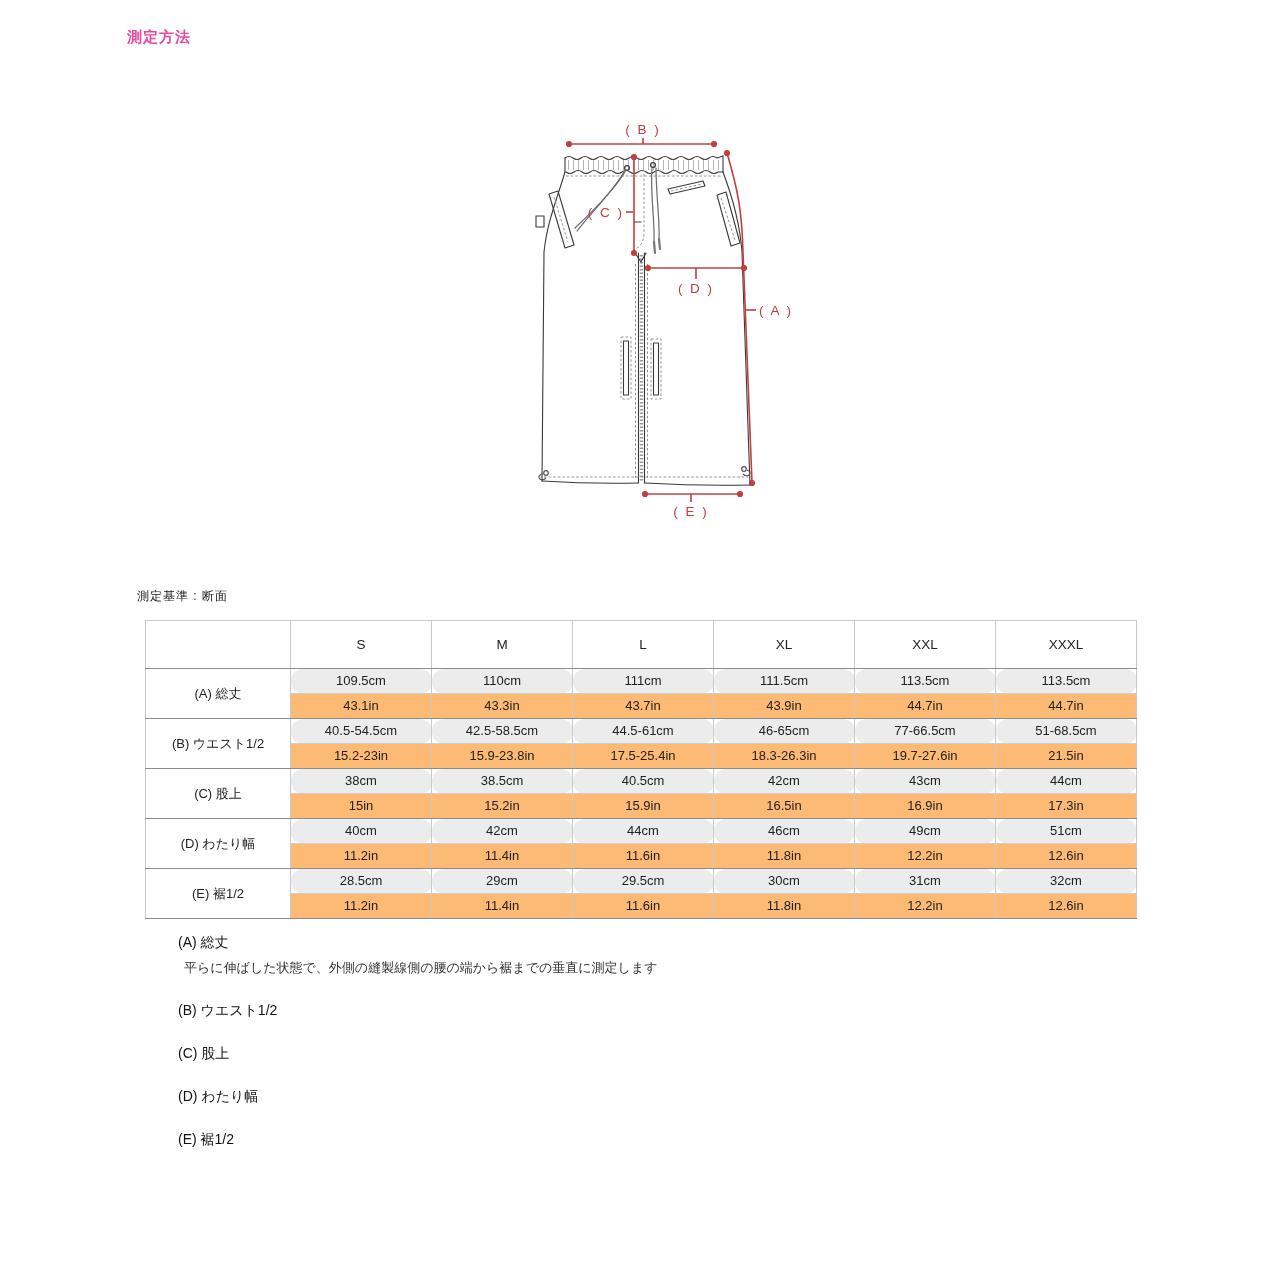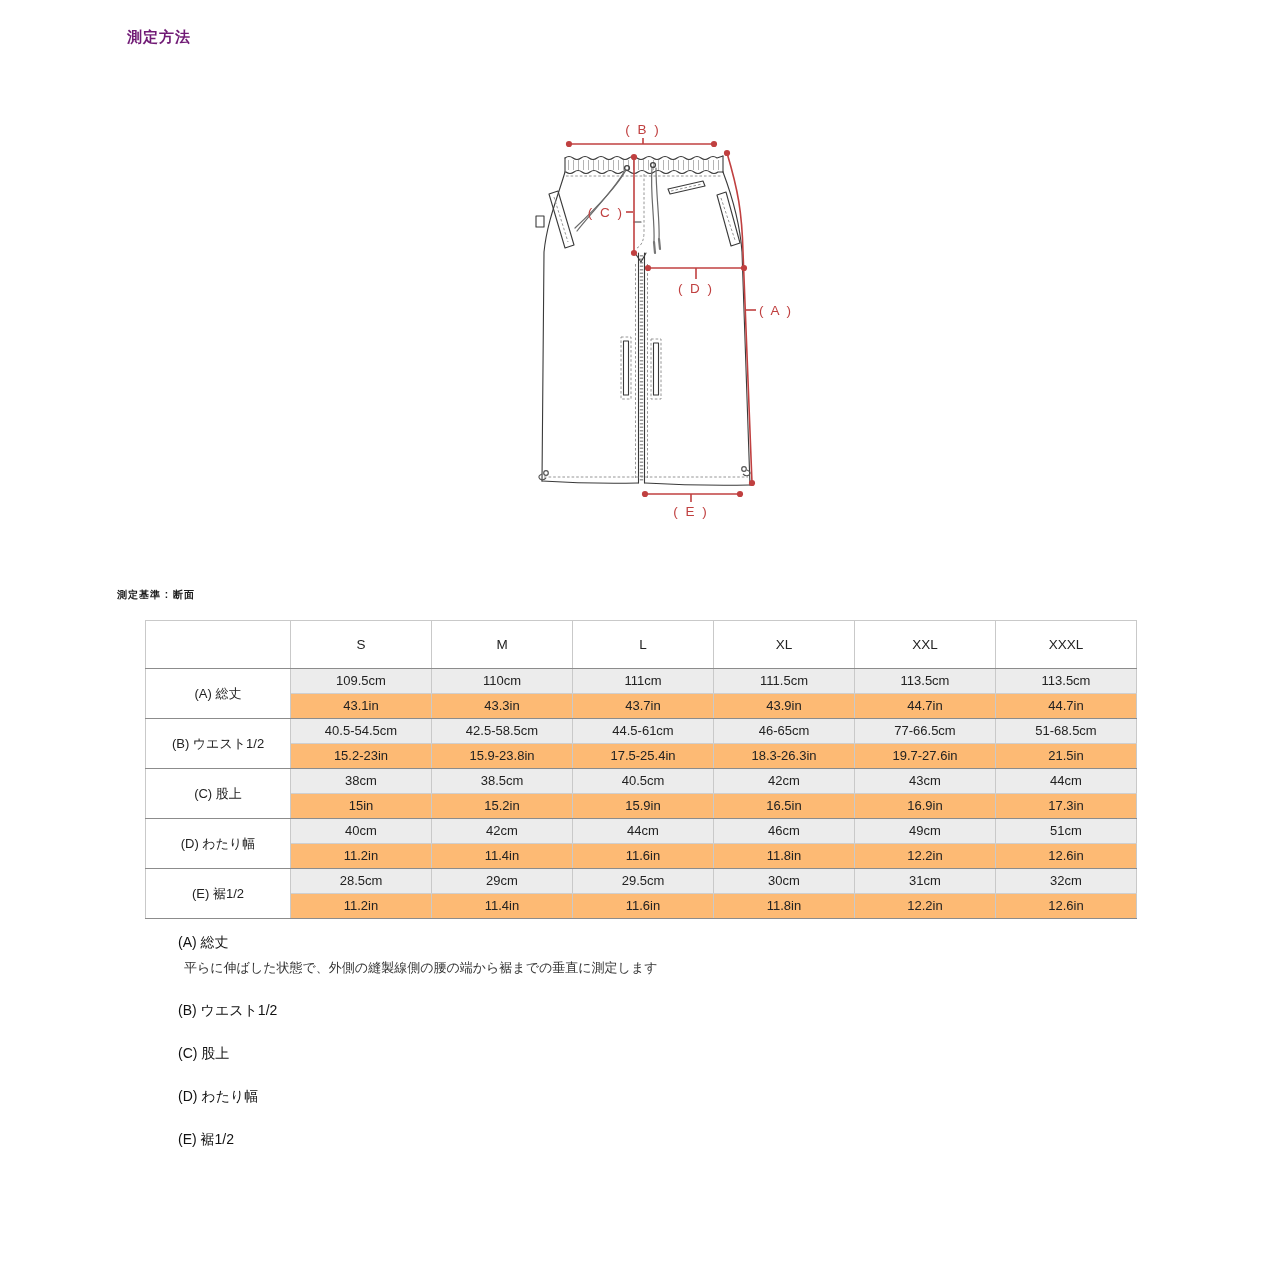--- a/index.html
+++ b/index.html
@@ -3,39 +3,39 @@
 <meta charset="utf-8">
 <style>
   html,body{margin:0;padding:0;}
   body{
     width:1280px;height:1280px;background:#ffffff;position:relative;
     font-family:"Liberation Sans","DejaVu Sans",sans-serif;color:#222;
     overflow:hidden;
   }
   .page-title{
     position:absolute;left:127px;top:28px;font-size:15px;font-weight:600;
-    color:#701a75;letter-spacing:1px;
+    color:#ec4899;letter-spacing:1px;
   }
   .section-title{
-    position:absolute;left:117px;top:588px;font-size:10px;font-weight:700;
+    position:absolute;left:137px;top:588px;font-size:12px;font-weight:400;
     color:#1a1a1a;letter-spacing:1px;
   }
   .diagram-wrap{position:absolute;left:520px;top:112px;width:290px;height:410px;}
   
   .size-table{
     position:absolute;left:145px;top:620px;border-collapse:collapse;table-layout:fixed;
     font-size:13px;color:#222;border:1px solid #8c8c8c;
   }
   .size-table th,.size-table td{
     border:1px solid #c9c9c9;text-align:center;vertical-align:middle;
     padding:0;font-weight:400;height:24px;line-height:24px;
   }
   .size-table thead th{height:47px;line-height:47px;border-bottom:1px solid #8c8c8c;font-size:13.5px;}
   .size-table .row-label{background:#ffffff;border-top:1px solid #8c8c8c;border-bottom:1px solid #8c8c8c;}
-  .size-table .cm-cell{background:#ececec;border-top:1px solid #8c8c8c;border-bottom:1px solid #cfcfcf;}
+  .size-table .cm-cell{background:#ececec;border-top:1px solid #8c8c8c;border-bottom:1px solid #cfcfcf;border-radius:12px;}
   .size-table .in-cell{background:#fdba74;border-top:1px solid #cfcfcf;border-bottom:1px solid #8c8c8c;}
   
   .defs{position:absolute;left:178px;top:933px;width:960px;}
   .def-item{margin-bottom:24px;}
   .def-term{font-size:14px;color:#111;margin:0 0 7px 0;line-height:19px;}
   .def-desc{font-size:13px;color:#333;margin:0 0 0 6px;line-height:18px;}
   
   .garment-line{stroke:#3a3a3a;fill:none;stroke-width:1.1;stroke-linecap:round;stroke-linejoin:round;}
   .stitch{stroke:#8a8a8a;fill:none;stroke-width:0.9;stroke-dasharray:2.6 2;}
   .cordline{stroke:#6a6a6a;fill:none;stroke-width:1.2;stroke-linecap:round;}

